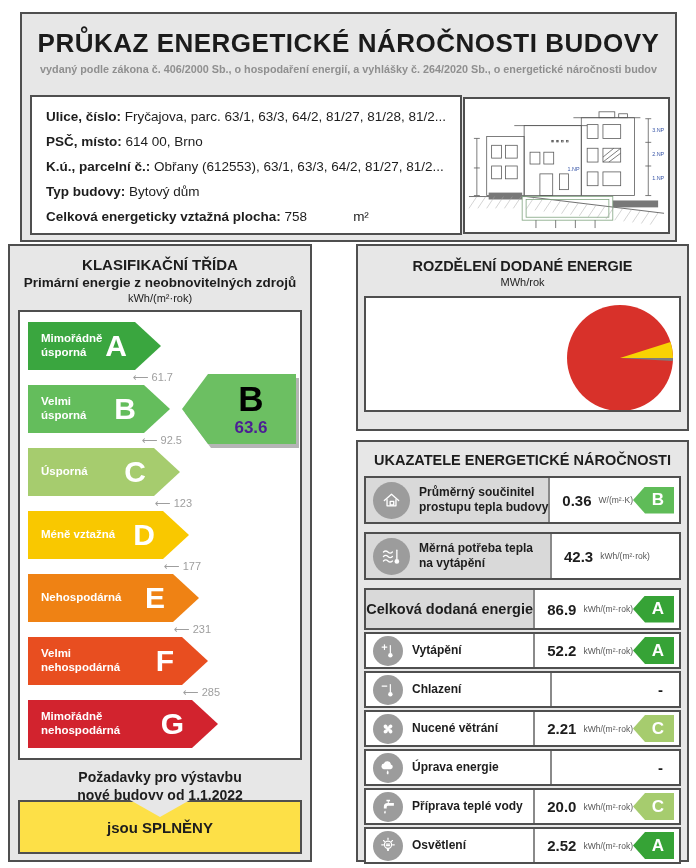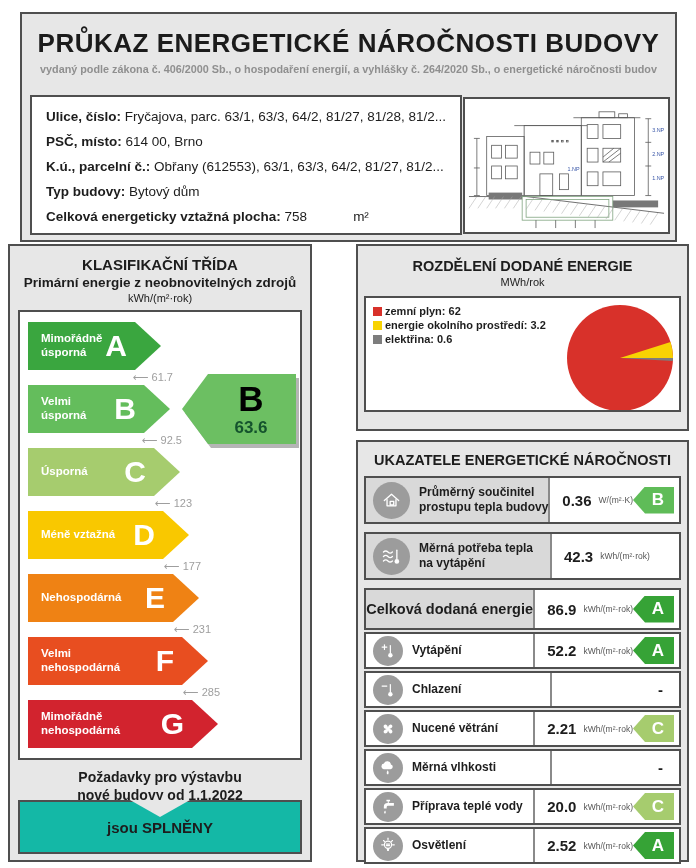--- a/index.html
+++ b/index.html
@@ -27,25 +27,25 @@
   .class-bar{display:flex;align-items:center;height:48px;color:#fff;
     clip-path:polygon(0 0,calc(100% - 26px) 0,100% 50%,calc(100% - 26px) 100%,0 100%);}
   .class-label{flex:1;padding-left:13px;font-size:11.5px;font-weight:bold;line-height:1.2;}
   .class-letter{font-size:30px;font-weight:bold;margin-right:34px;line-height:1;}
   .threshold{height:15px;line-height:15px;font-size:11px;color:#9e9e9e;text-align:right;}
   .threshold .arr{letter-spacing:-1px;margin-right:4px;}
   .indicator{position:absolute;right:4px;top:62px;width:114px;height:70px;
     clip-path:polygon(26px 0,100% 0,100% 100%,26px 100%,0 50%);
     display:flex;flex-direction:column;align-items:center;justify-content:center;padding-left:24px;box-sizing:border-box;}
   .ind-letter{font-size:35px;font-weight:bold;color:#000;line-height:1;}
-  .ind-value{font-size:17px;font-weight:bold;color:#14532d;margin-top:2px;}
+  .ind-value{font-size:17px;font-weight:bold;color:#4c1d95;margin-top:2px;}
   .ind-shadow{position:absolute;right:1px;top:66px;width:114px;height:70px;background:#b5b5b5;
     clip-path:polygon(26px 0,100% 0,100% 100%,26px 100%,0 50%);}
   .req{margin-top:8px;text-align:center;font-size:14px;font-weight:bold;line-height:18px;}
-  .result-box{position:absolute;left:8px;right:8px;bottom:6px;height:50px;background:#14b8a6;border:2px solid #4f4f4f;
+  .result-box{position:absolute;left:8px;right:8px;bottom:6px;height:50px;background:#fde047;border:2px solid #4f4f4f;
     display:flex;align-items:center;justify-content:center;font-size:15px;font-weight:bold;}
   .notch{position:absolute;left:50%;top:-2px;transform:translateX(-50%);width:0;height:0;
     border-left:30px solid transparent;border-right:30px solid transparent;border-top:17px solid #e7e7e7;}
   
   .dist-panel{left:356px;top:244px;width:333px;height:187px;}
   .dist-panel .p-title{font-size:14.5px;margin-top:12px;}
   .chart-box{position:relative;margin:8px 6px 0;height:116px;background:#fff;border:2px solid #4f4f4f;box-sizing:border-box;overflow:hidden;}
   .legend{position:absolute;left:7px;top:7px;}
   .legend-item{font-size:11px;font-weight:bold;margin-bottom:2px;display:flex;align-items:center;}
   .legend-swatch{width:9px;height:9px;display:inline-block;margin-right:3px;}
@@ -251,34 +251,20 @@
   <div class="result-box">
     <div class="notch"></div>
     <span>jsou SPLNĚNY</span>
   </div>
 </section>
 
 <section class="panel dist-panel box-border">
   <div class="p-title">ROZDĚLENÍ DODANÉ ENERGIE</div>
   <div class="p-unit">MWh/rok</div>
   <div class="chart-box">
-    <div class="legend" id="legend">
-        <div class="legend-item">
-          <span class="legend-swatch" style="background: rgb(216, 49, 42);"></span>
-          <span>zemní plyn: 62</span>
-        </div>
-        <div class="legend-item">
-          <span class="legend-swatch" style="background: rgb(248, 211, 3);"></span>
-          <span>energie okolního prostředí: 3.2</span>
-        </div>
-        <div class="legend-item">
-          <span class="legend-swatch" style="background: rgb(125, 125, 125);"></span>
-          <span>elektřina: 0.6</span>
-        </div>
-      </div>
     <svg id="pie" width="112" height="112" viewBox="0 0 112 112">
         <circle cx="56" cy="56" r="53" fill="#d8312a"></circle>
         <path d="M 56 56 L 106.54488426554346 40.055889031281275 A 53 53 0 0 1 109 56 Z" fill="#f8d303"></path>
         <path d="M 56 56 L 109 56 A 53 53 0 0 1 108.91303639760427 59.03489360370437 Z" fill="#7d7d7d"></path>
       </svg>
   </div>
 </section>
 
 <section class="panel ind-panel box-border">
   <div class="p-title">UKAZATELE ENERGETICKÉ NÁROČNOSTI</div>
@@ -398,21 +384,21 @@
       </div>
       <div class="ind-row sub">
         <div class="label-cell">
           <div class="icon-circle">
             <svg width="22" height="22" viewBox="0 0 28 28" fill="none" stroke="#fff" stroke-width="1.5" stroke-linecap="round" stroke-linejoin="round">
               <path d="M8.5 15.5 a3.6 3.6 0 0 1 .3-7.1 a4.6 4.6 0 0 1 8.9 1 a3.1 3.1 0 0 1 -.5 6.1 z" fill="#fff" stroke="none"></path>
               <path d="M13.6 17 q2.3 3.1 1 4.5 q-1 1 -2 0 q-1.3 -1.4 1 -4.5 z" fill="#fff" stroke="none"></path>
             </svg>
           </div>
           <div class="row-label">
-            <div>Měrná vlhkosti</div>
+            <div>Úprava energie</div>
           </div>
         </div>
         <div class="value-cell">
           <span class="row-dash">-</span>
         </div>
       </div>
       <div class="ind-row sub">
         <div class="label-cell">
           <div class="icon-circle">
             <svg width="22" height="22" viewBox="0 0 28 28" fill="none" stroke="#fff" stroke-width="1.5" stroke-linecap="round" stroke-linejoin="round">

